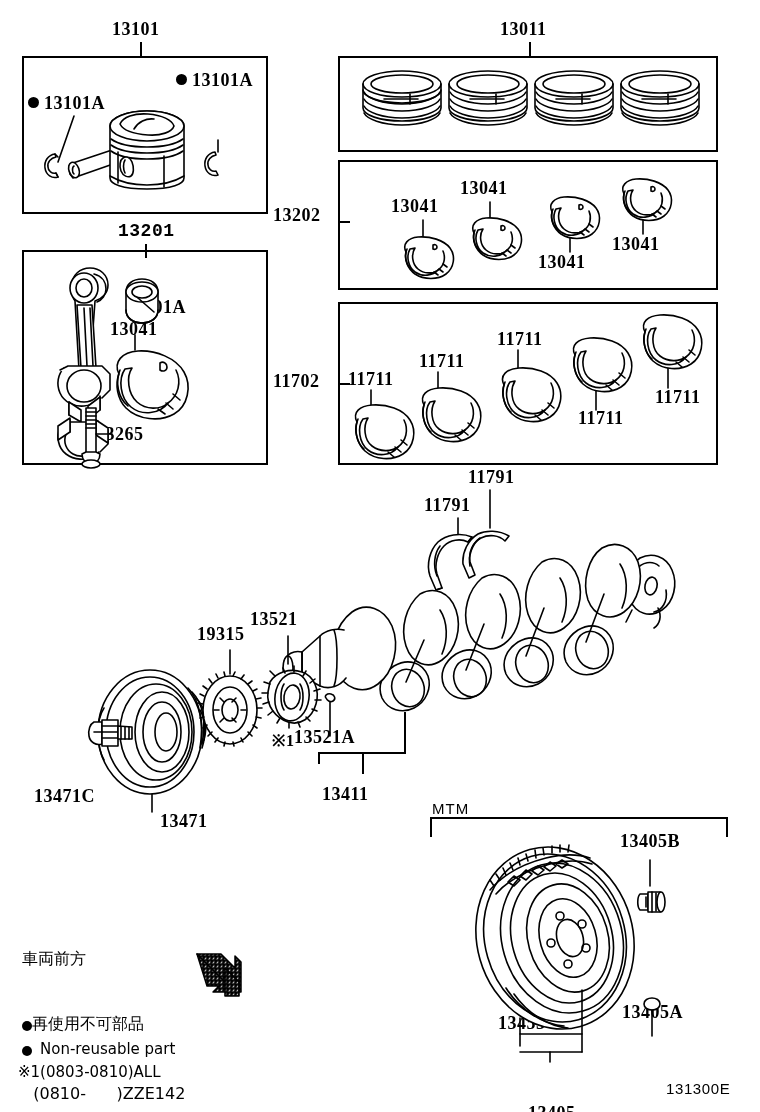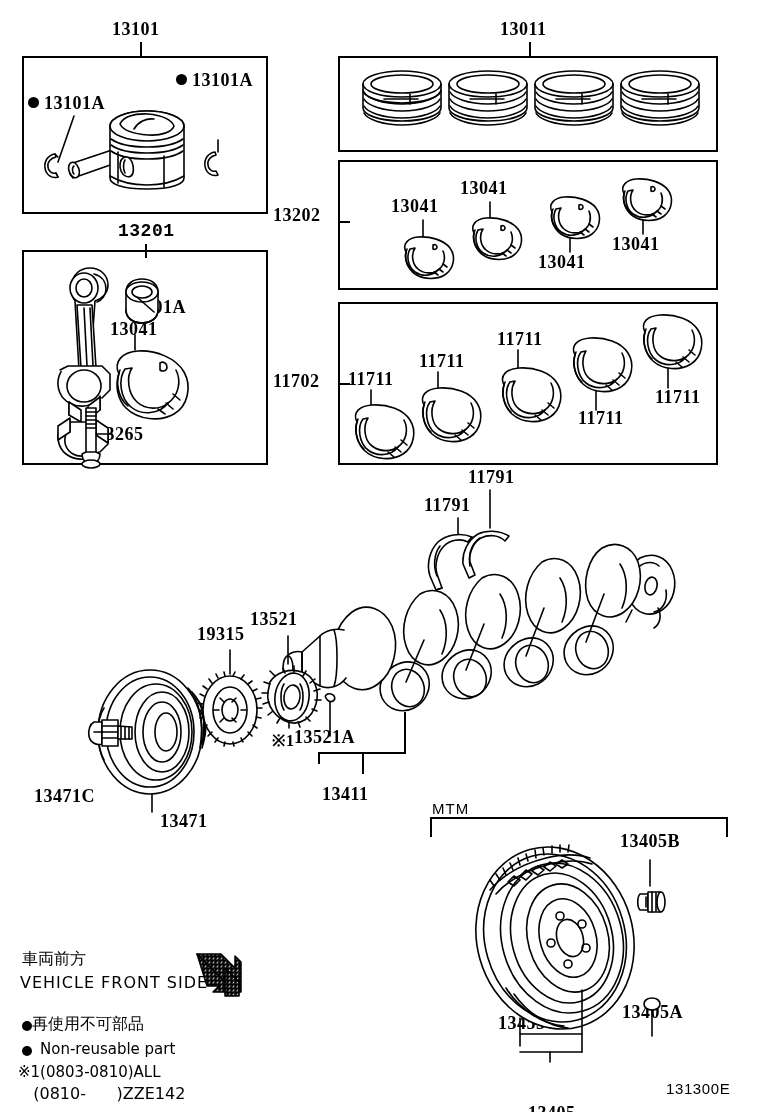--- a/index.html
+++ b/index.html
@@ -618,21 +618,20 @@
 
       <path d="M90,188 L90,204 L152,204"></path>
       <path d="M152,160 L152,222"></path>
       <path d="M90,204 L90,216"></path>
       <path d="M90,222 L152,222"></path>
       <path d="M120,222 L120,232"></path>
     </svg>
   </div>
 
   <div class="legend jp" style="left:22px;top:948px;font-size:16px;">車両前方</div>
-  <div class="legend" style="left:20px;top:972px;font-size:16px;letter-spacing:1px;">VEHICLE FRONT SIDE</div>
 
   <div class="art" style="left:195px;top:952px;">
     <svg width="48" height="52" viewBox="0 0 48 52">
       <defs>
         <pattern id="hatch" width="4" height="4" patternUnits="userSpaceOnUse">
           <rect width="4" height="4" fill="#fff"></rect>
           <circle cx="1" cy="1" r="1.1" fill="#000"></circle>
         </pattern>
       </defs>
       <path d="M2,2 L26,2 L40,16 L40,4 L46,10 L46,40 L18,40 L24,34 L12,34 Z" fill="url(#hatch)" stroke="#000" stroke-width="1.5"></path>

